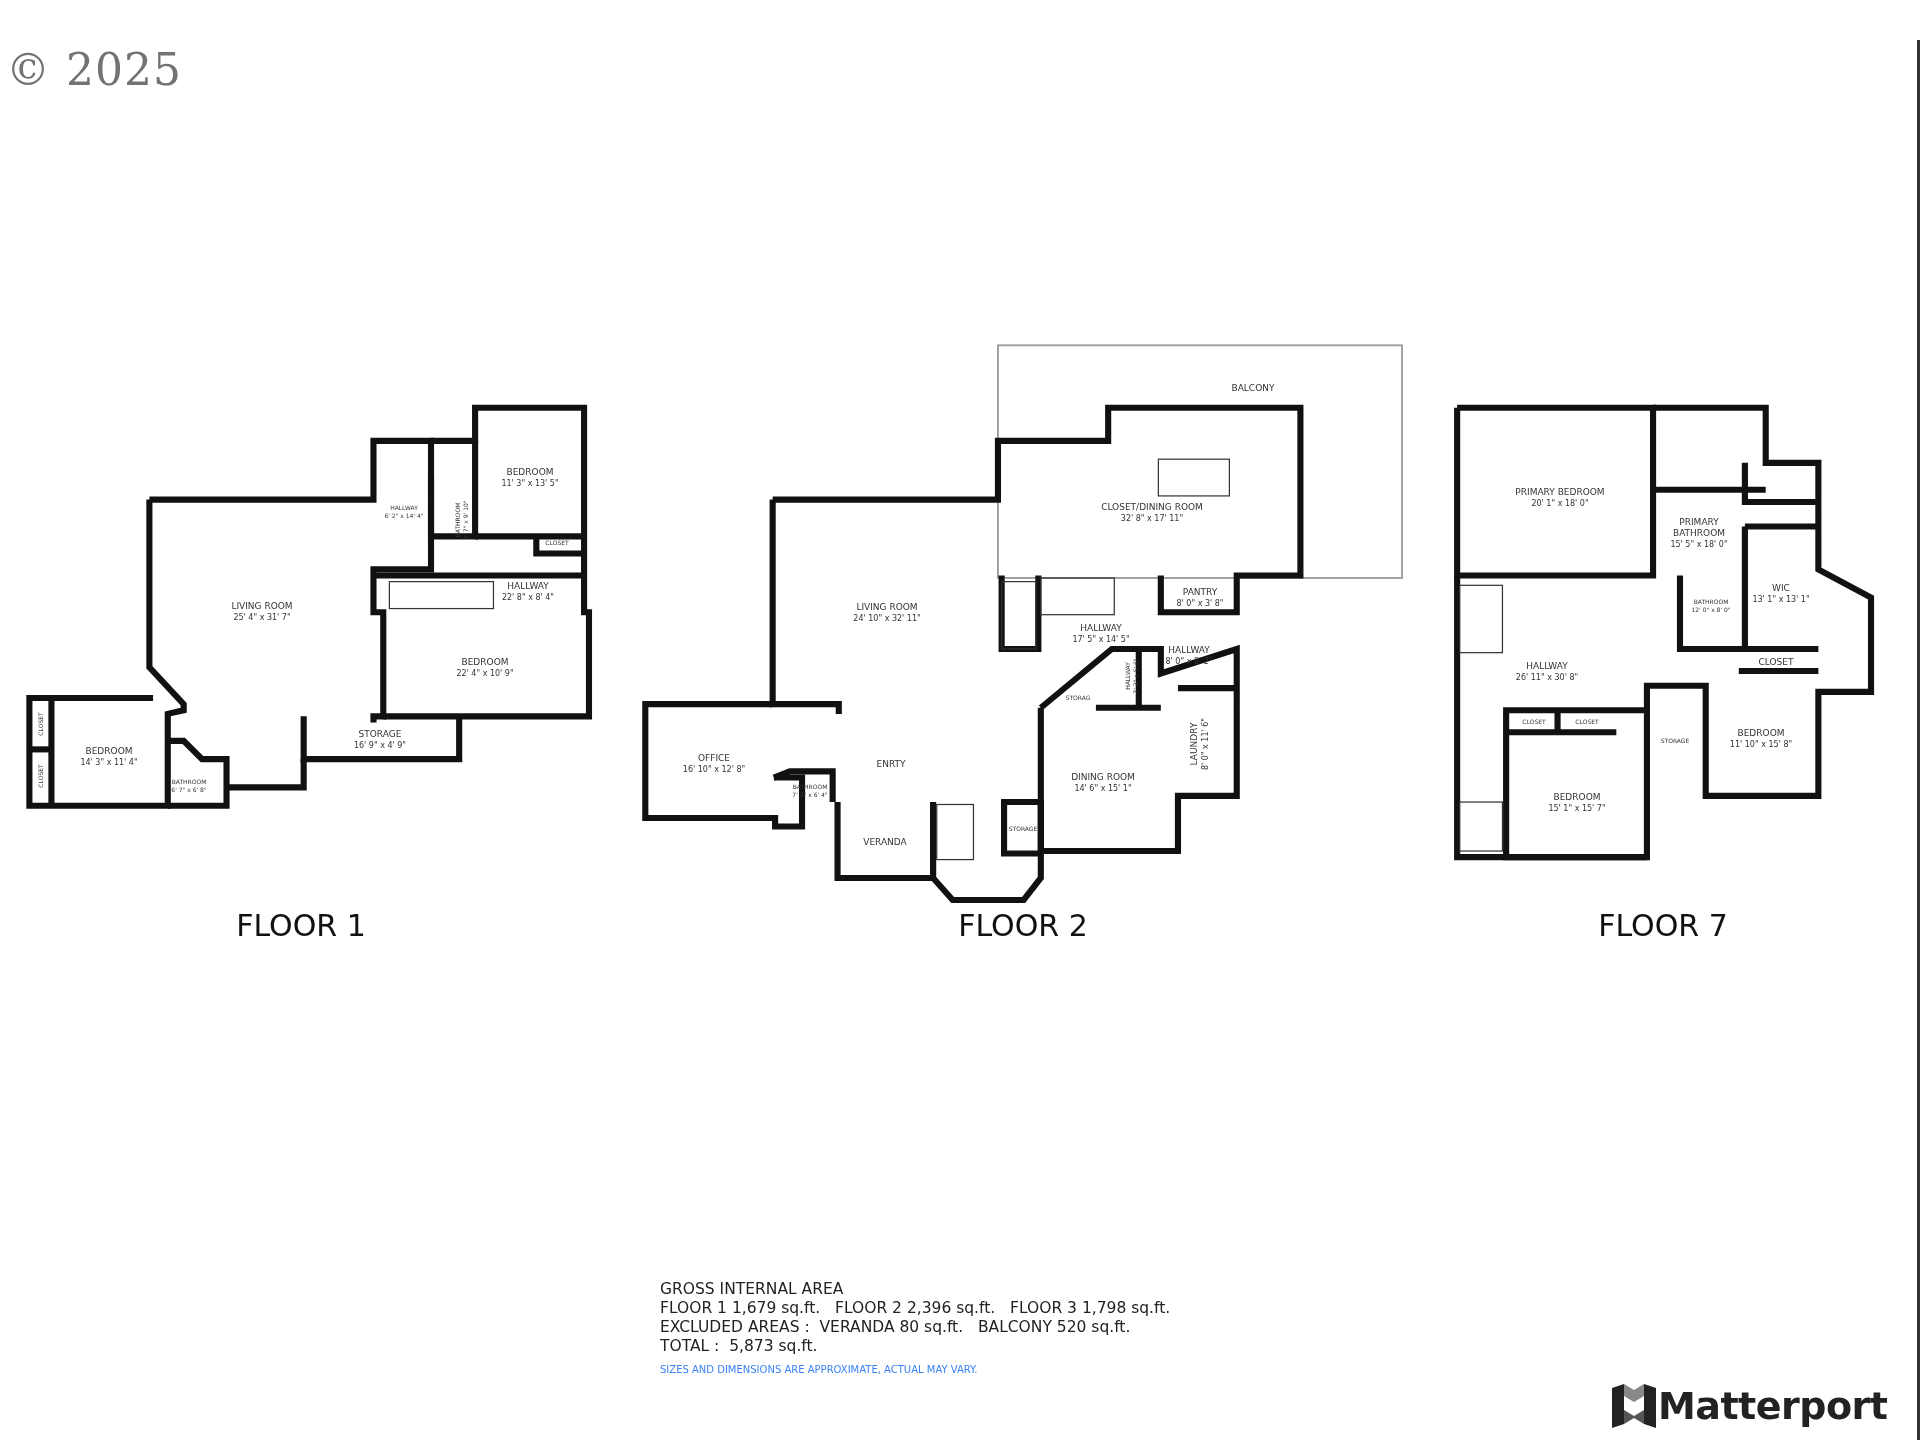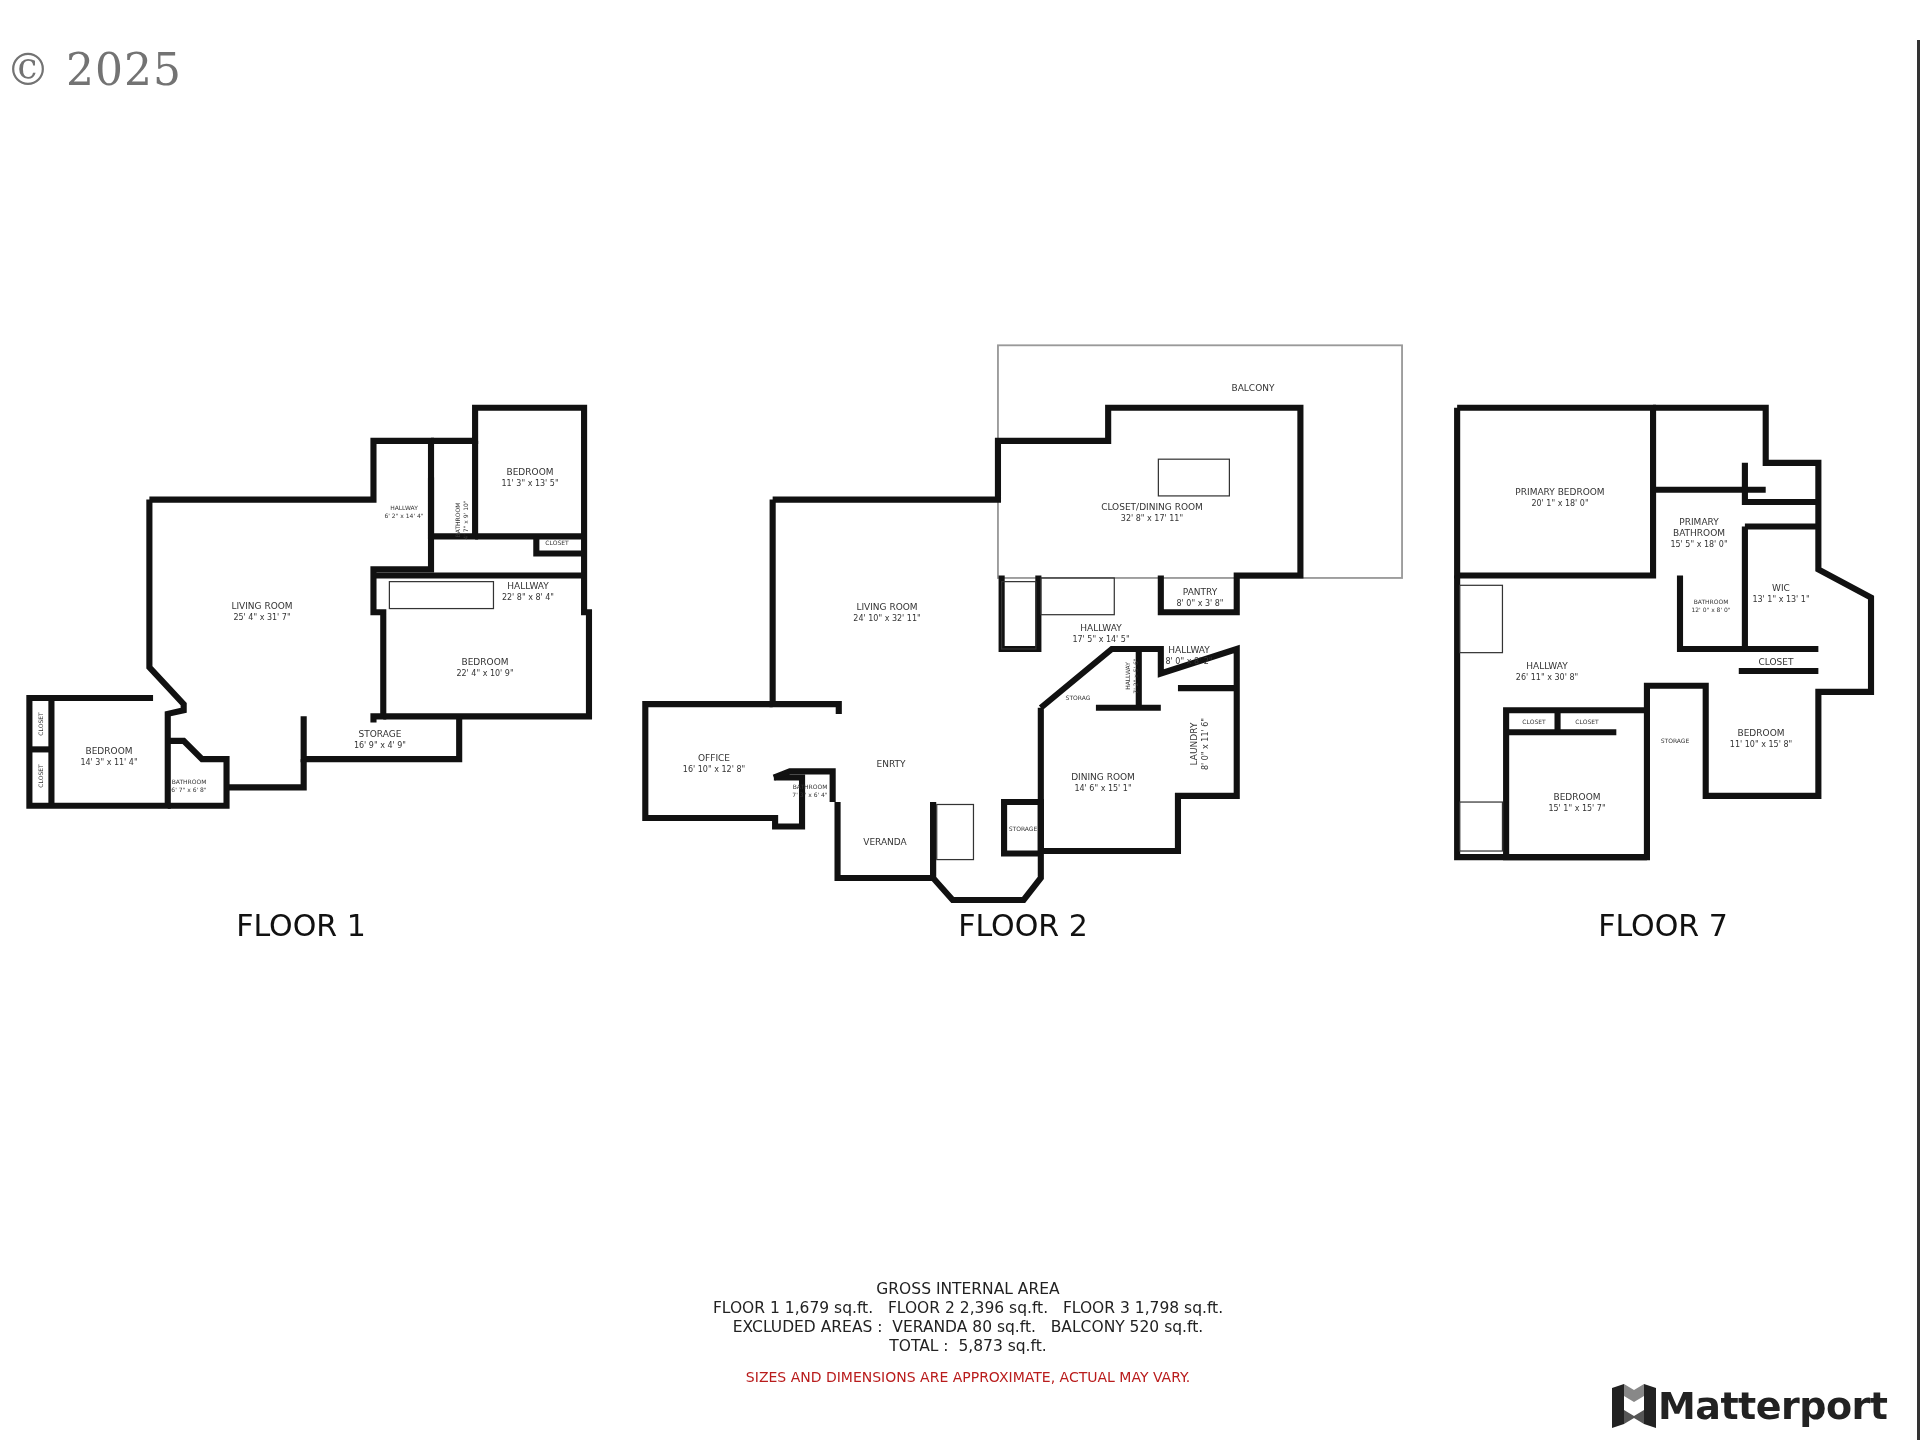--- a/index.html
+++ b/index.html
@@ -7,22 +7,22 @@
   #plan{position:absolute;left:0;top:0;width:1920px;height:1440px;}
   .copyright{position:absolute;left:6px;top:44px;font-family:"DejaVu Serif","Liberation Serif",serif;font-size:44px;color:#737373;letter-spacing:1px;}
   .right-edge{position:absolute;right:0;top:40px;width:3px;height:1400px;background:#333;}
   .floor-label{position:absolute;font-size:30px;color:#111;text-align:center;width:240px;font-family:"DejaVu Sans",sans-serif;}
   .room{position:absolute;text-align:center;font-size:9px;line-height:11px;color:#333;white-space:nowrap;transform:translate(-50%,-50%);}
   .room .n{font-size:9px;}
   .room .d{font-size:8px;}
   .room.sm{font-size:6px;line-height:8px;}
   .room.sm .n,.room.sm .d{font-size:6px;}
   .room.vert{transform:translate(-50%,-50%) rotate(-90deg);}
-  .footer{position:absolute;left:688px;top:1280px;width:560px;text-align:center;font-size:15.5px;line-height:19px;color:#222;}
-  .footer .note{color:#b91c1c;font-size:14px;margin-top:12px;}
+  .footer{position:absolute;left:660px;top:1280px;width:560px;font-size:15.5px;line-height:19px;color:#222;}
+  .footer .note{color:#3b82f6;font-size:10px;margin-top:4px;}
   .logo{position:absolute;left:1610px;top:1382px;display:flex;align-items:center;}
   .logo-text{font-family:"DejaVu Sans","Liberation Sans",sans-serif;font-weight:bold;font-size:38px;color:#222;letter-spacing:-0.5px;}
 </style>
 </head>
 <body>
 
 <div class="copyright">© 2025</div>
 <div class="right-edge"></div>
 
 <svg id="plan" viewBox="0 0 1568 1176" preserveAspectRatio="none">

